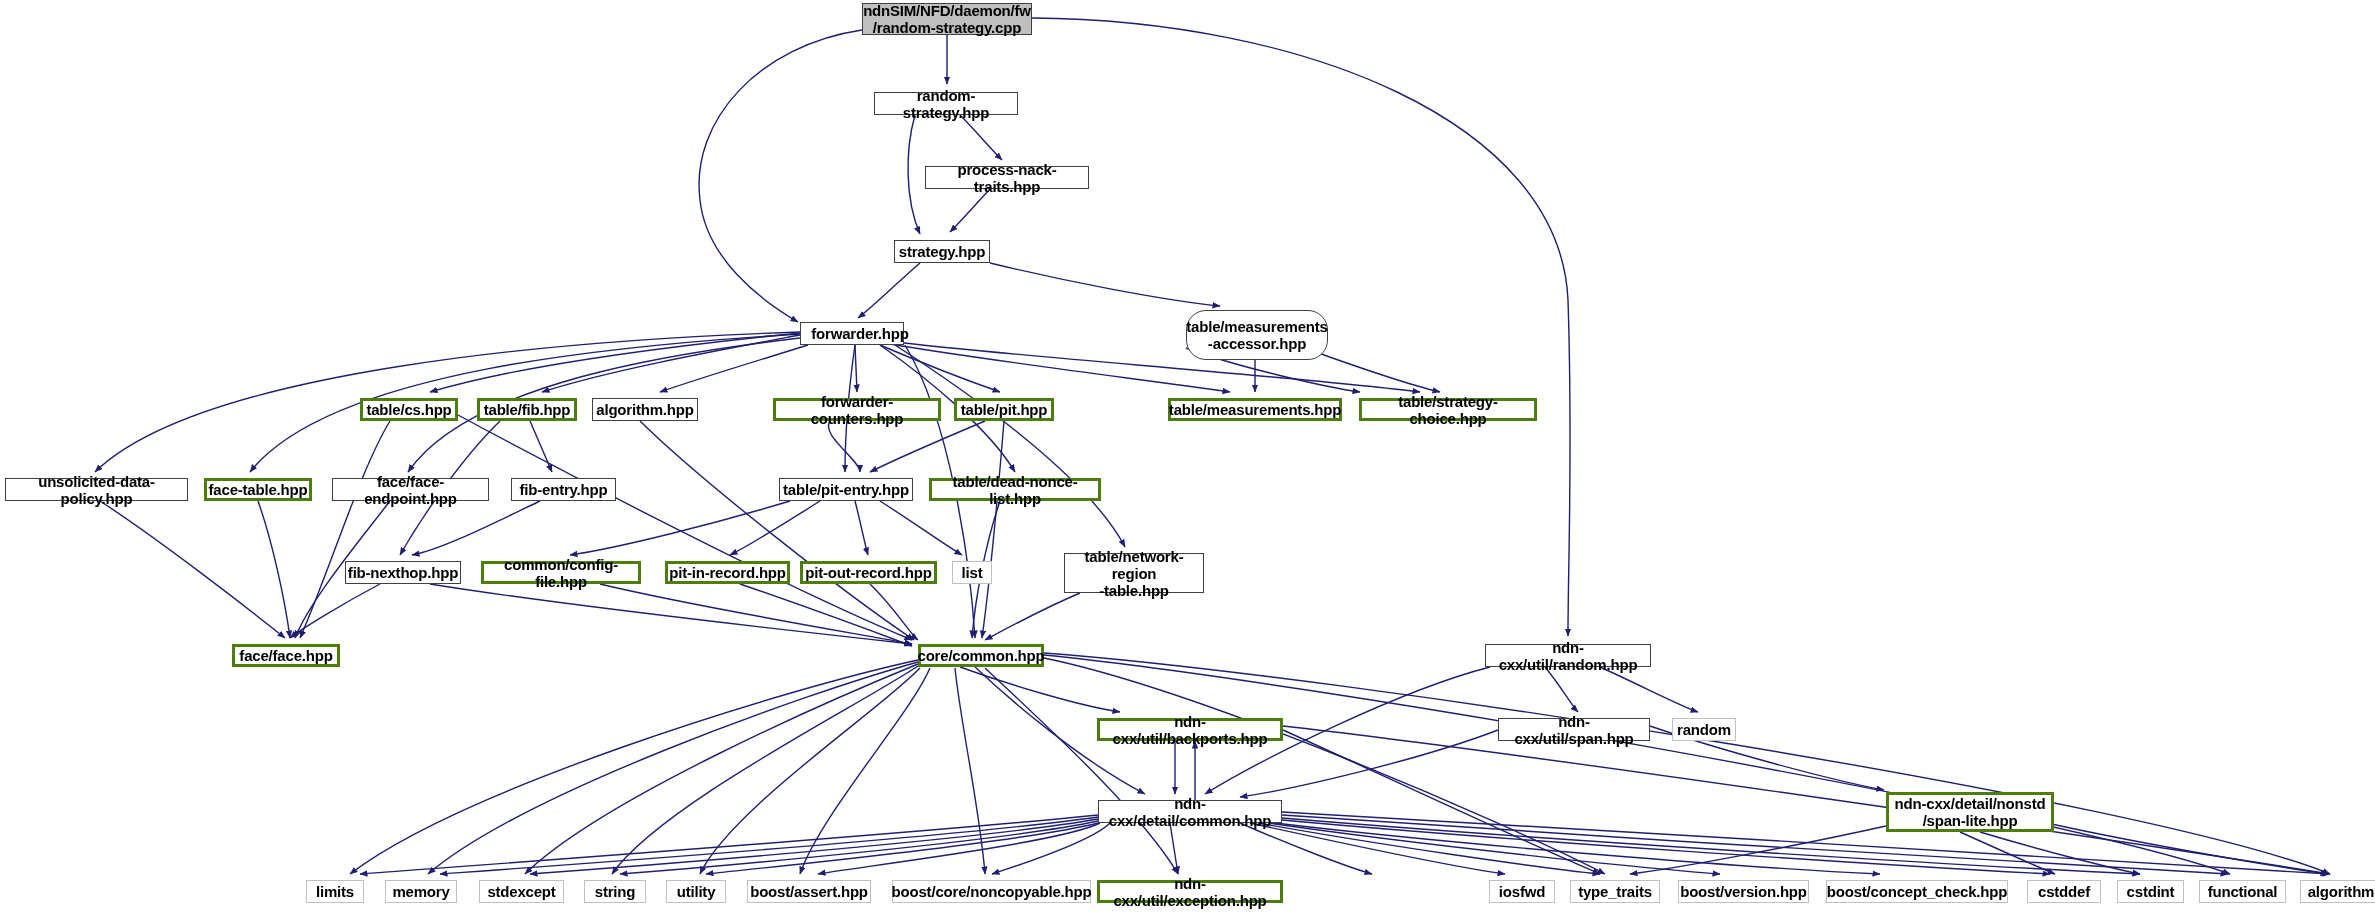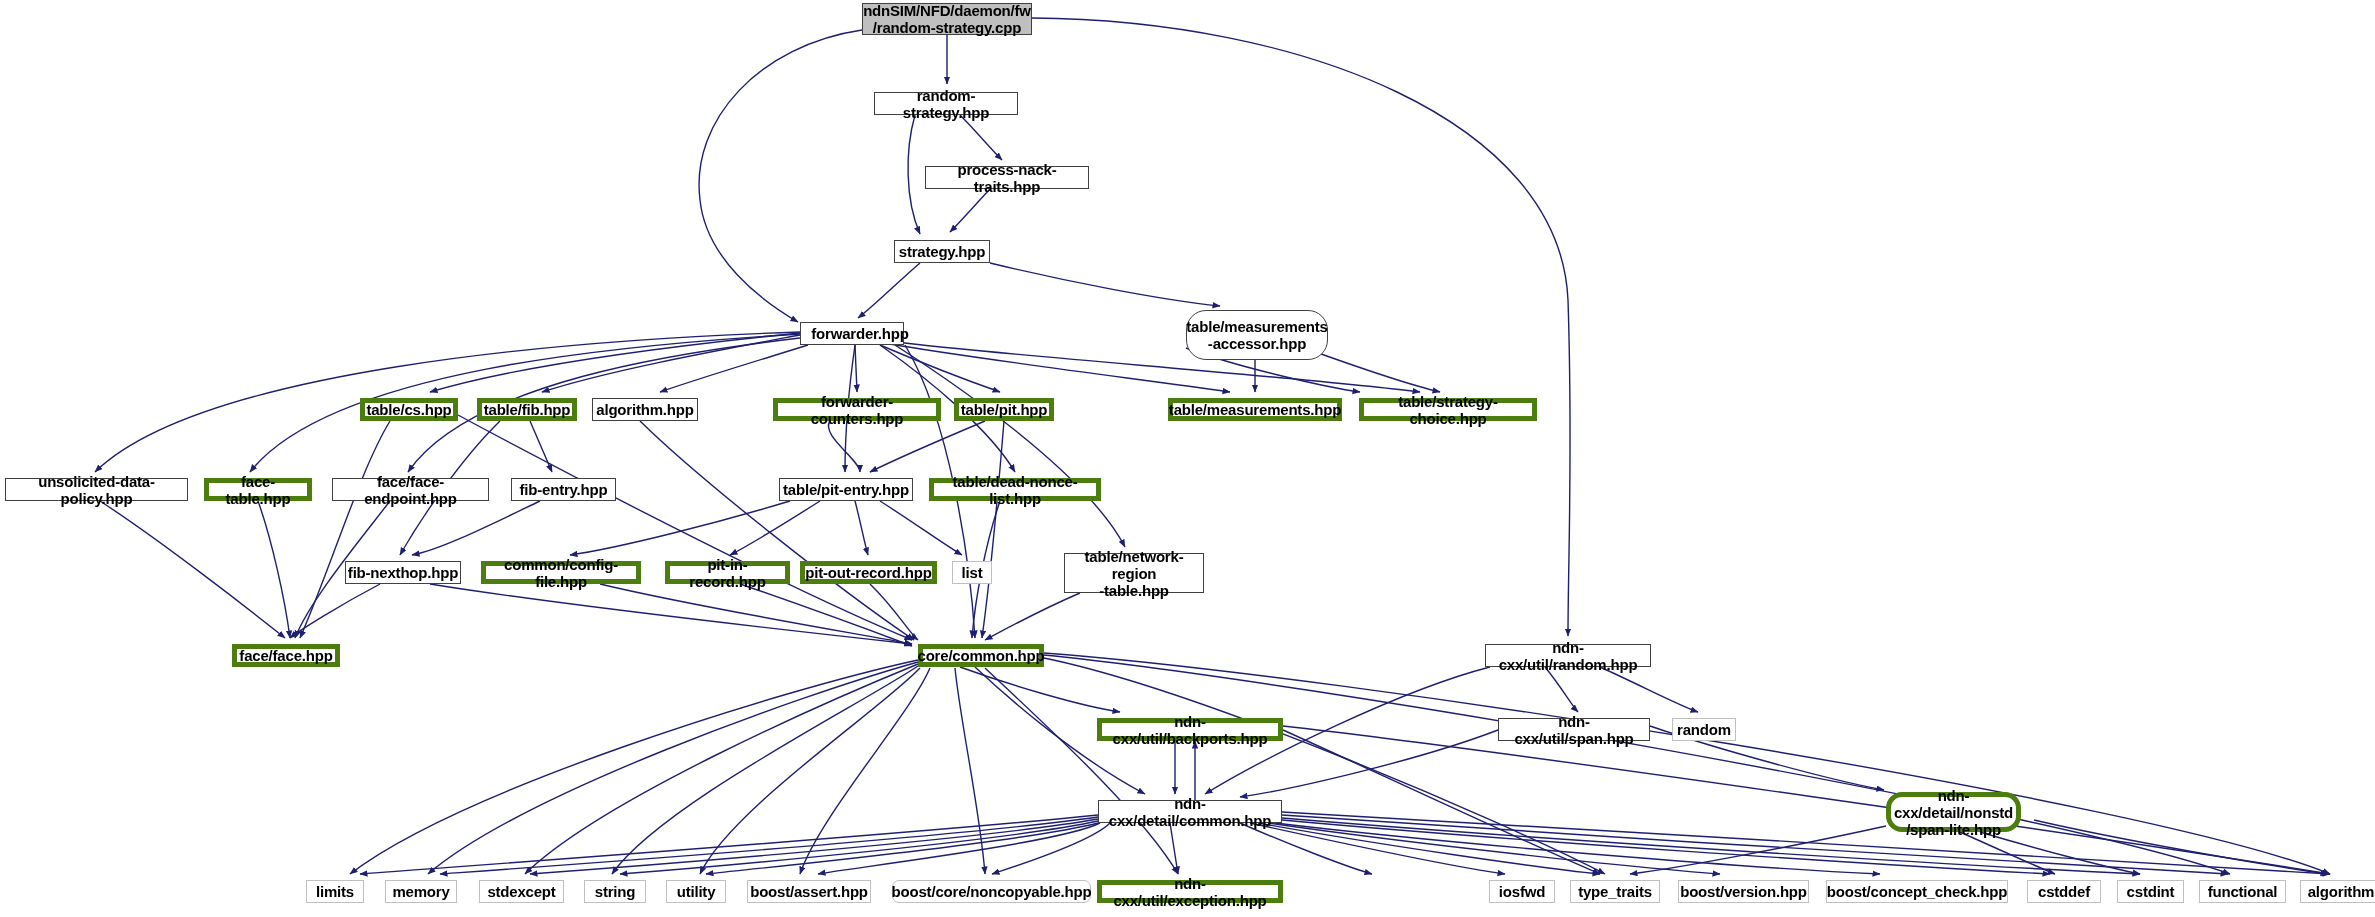--- a/index.html
+++ b/index.html
@@ -23,21 +23,21 @@
     background:#ffffff;
     border:1px solid #404040;
     color:#000000;
     font-size:15px;
     line-height:17px;
     white-space:pre-line;
     letter-spacing:-0.2px;
     z-index:5;
     font-weight:bold;
   }
-  .node.red{border:5px solid #4d7c0f;text-align:center;}
+  .node.red{border:3px solid #4d7c0f;text-align:center;}
   .node.gray{border:1px solid #c0c0c0;}
   .node.root{background:#bfbfbf;border:1px solid #404040;}
 </style>
 </head>
 <body>
 
 <div id="canvas">
   <svg id="edges" xmlns="http://www.w3.org/2000/svg">
     <defs>
       <marker id="arrow" markerWidth="9" markerHeight="9" refX="7.5" refY="3.2" orient="auto" markerUnits="userSpaceOnUse">
@@ -166,29 +166,29 @@
     <div class="node gray" style="left: 952px; top: 561px; width: 40px; height: 23px;"><span>list</span></div>
     <div class="node" style="left: 1064px; top: 553px; width: 140px; height: 40px;"><span>table/network-region
 -table.hpp</span></div>
     <div class="node red" style="left: 232px; top: 644px; width: 108px; height: 23px;"><span>face/face.hpp</span></div>
     <div class="node red" style="left: 918px; top: 644px; width: 126px; height: 23px;"><span>core/common.hpp</span></div>
     <div class="node" style="left: 1485px; top: 644px; width: 166px; height: 23px;"><span>ndn-cxx/util/random.hpp</span></div>
     <div class="node red" style="left: 1097px; top: 718px; width: 186px; height: 23px;"><span>ndn-cxx/util/backports.hpp</span></div>
     <div class="node" style="left: 1498px; top: 718px; width: 152px; height: 23px;"><span>ndn-cxx/util/span.hpp</span></div>
     <div class="node gray" style="left: 1672px; top: 718px; width: 64px; height: 23px;"><span>random</span></div>
     <div class="node" style="left: 1098px; top: 800px; width: 184px; height: 23px;"><span>ndn-cxx/detail/common.hpp</span></div>
-    <div class="node red" style="left: 1886px; top: 792px; width: 135px; height: 40px; border-radius: 16px;"><span>ndn-cxx/detail/nonstd
+    <div class="node red" style="left: 1886px; top: 792px; width: 168px; height: 40px;"><span>ndn-cxx/detail/nonstd
 /span-lite.hpp</span></div>
     <div class="node gray" style="left: 306px; top: 880px; width: 58px; height: 23px;"><span>limits</span></div>
     <div class="node gray" style="left: 385px; top: 880px; width: 72px; height: 23px;"><span>memory</span></div>
     <div class="node gray" style="left: 479px; top: 880px; width: 85px; height: 23px;"><span>stdexcept</span></div>
     <div class="node gray" style="left: 584px; top: 880px; width: 62px; height: 23px;"><span>string</span></div>
     <div class="node gray" style="left: 666px; top: 880px; width: 60px; height: 23px;"><span>utility</span></div>
     <div class="node gray" style="left: 747px; top: 880px; width: 124px; height: 23px;"><span>boost/assert.hpp</span></div>
-    <div class="node gray" style="left: 892px; top: 880px; width: 199px; height: 23px; border-radius: 7px;"><span>boost/core/noncopyable.hpp</span></div>
+    <div class="node gray" style="left: 892px; top: 880px; width: 199px; height: 23px;"><span>boost/core/noncopyable.hpp</span></div>
     <div class="node red" style="left: 1097px; top: 880px; width: 186px; height: 23px;"><span>ndn-cxx/util/exception.hpp</span></div>
     <div class="node gray" style="left: 1297px; top: 880px; width: 171px; height: 23px; margin-top: 48px;"><span>ndn-cxx/detail/config.hpp</span></div>
     <div class="node gray" style="left: 1489px; top: 880px; width: 66px; height: 23px;"><span>iosfwd</span></div>
     <div class="node gray" style="left: 1570px; top: 880px; width: 90px; height: 23px;"><span>type_traits</span></div>
     <div class="node gray" style="left: 1678px; top: 880px; width: 131px; height: 23px;"><span>boost/version.hpp</span></div>
     <div class="node gray" style="left: 1826px; top: 880px; width: 182px; height: 23px;"><span>boost/concept_check.hpp</span></div>
     <div class="node gray" style="left: 2027px; top: 880px; width: 74px; height: 23px;"><span>cstddef</span></div>
     <div class="node gray" style="left: 2117px; top: 880px; width: 67px; height: 23px;"><span>cstdint</span></div>
     <div class="node gray" style="left: 2199px; top: 880px; width: 87px; height: 23px;"><span>functional</span></div>
     <div class="node gray" style="left: 2300px; top: 880px; width: 82px; height: 23px;"><span>algorithm</span></div>

